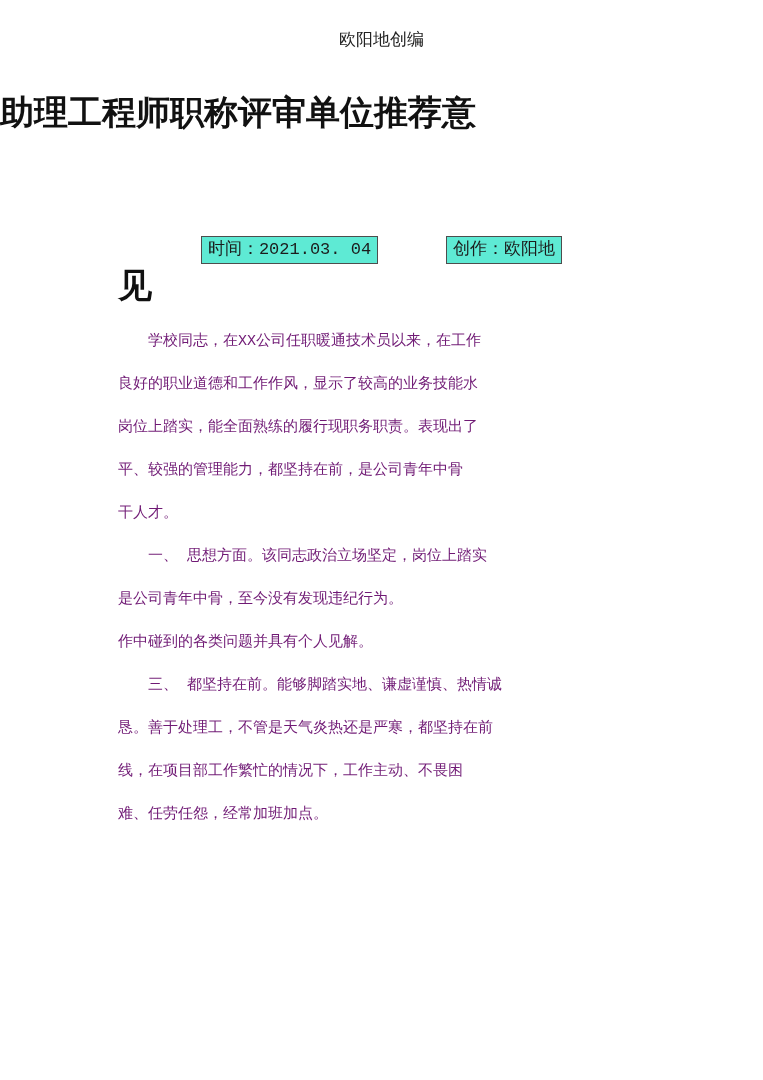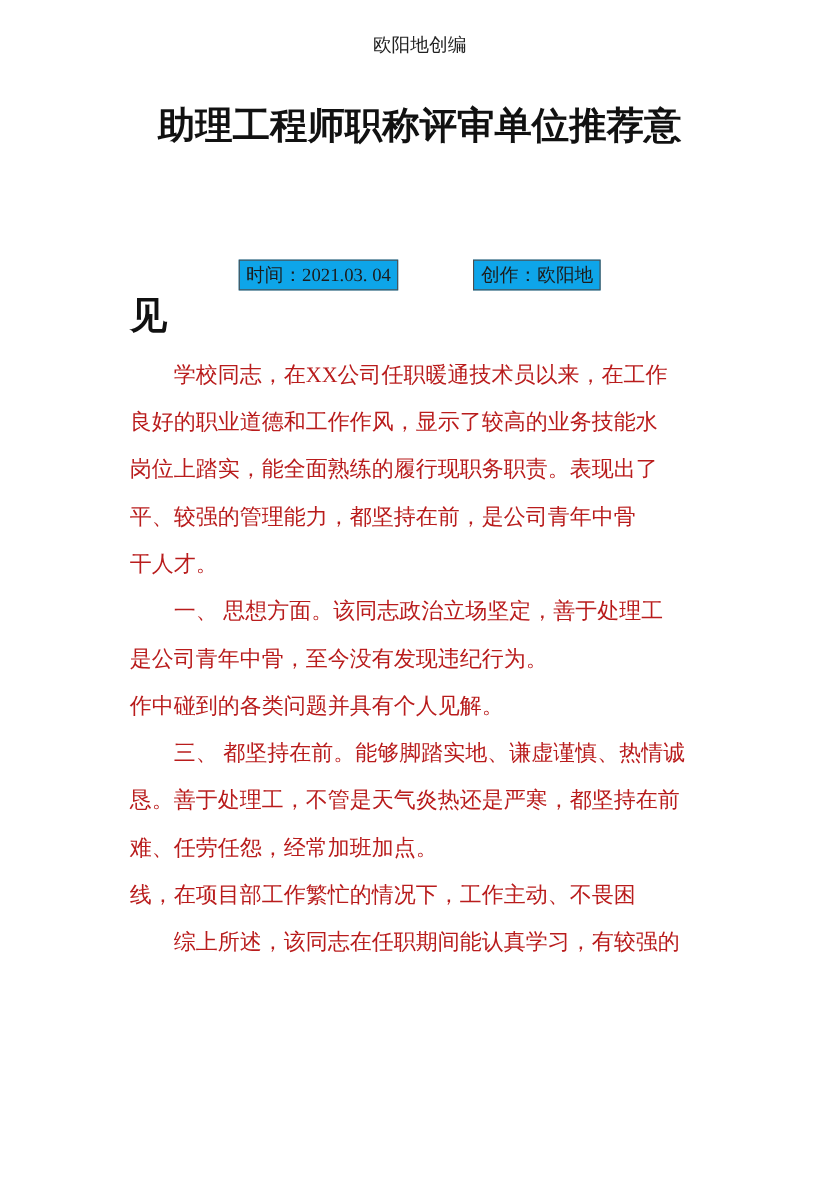--- a/index.html
+++ b/index.html
@@ -6,70 +6,69 @@
     margin: 0;
     padding: 0;
     background: #ffffff;
   }
   .page {
     position: relative;
     width: 763px;
     height: 1080px;
     background: #ffffff;
     color: #1c1c1c;
-    font-family: Liberation Serif, serif;
+    font-family: Liberation Mono, monospace;
     overflow: hidden;
     box-sizing: border-box;
   }
   .header-note {
     padding-top: 30px;
     text-align: center;
     font-size: 17px;
     line-height: 22px;
     color: #222222;
   }
   .doc-title {
     margin-top: 40px;
-    text-align: center;
     font-size: 34px;
     font-weight: 700;
     line-height: 46px;
     color: #111111;
     white-space: nowrap;
   }
   .meta-row {
     margin-top: 98px;
     display: flex;
     justify-content: center;
     align-items: center;
     gap: 68px;
     font-size: 17px;
     line-height: 21px;
   }
   .meta-box {
     border: 1px solid #4d4d4d;
     padding: 2px 6px 3px 6px;
     white-space: nowrap;
     color: #1c1c1c;
-    background: #0ea5e9;
+    background: #5eead4;
   }
   .title-continuation {
     margin-left: 118px;
     margin-top: 2px;
     font-size: 34px;
     font-weight: 700;
     line-height: 44px;
     color: #111111;
   }
   .body-text {
     margin: 10px 0 0 118px;
     width: 482px;
-    font-size: 20px;
+    font-size: 15px;
     line-height: 43px;
-    color: #b91c1c;
+    color: #701a75;
   }
   .body-line {
     white-space: nowrap;
   }
 </style>
 </head>
 <body>
 
 <div class="page">
 
@@ -83,23 +82,22 @@
   </div>
 
   <div class="title-continuation">见</div>
 
   <div class="body-text">
       <div class="body-line">　　学校同志，在XX公司任职暖通技术员以来，在工作</div>
       <div class="body-line">良好的职业道德和工作作风，显示了较高的业务技能水</div>
       <div class="body-line">岗位上踏实，能全面熟练的履行现职务职责。表现出了</div>
       <div class="body-line">平、较强的管理能力，都坚持在前，是公司青年中骨</div>
       <div class="body-line">干人才。</div>
-      <div class="body-line">　　一、 思想方面。该同志政治立场坚定，善于处理工</div>
+      <div class="body-line">　　一、 思想方面。该同志政治立场坚定，岗位上踏实</div>
       <div class="body-line">是公司青年中骨，至今没有发现违纪行为。</div>
       <div class="body-line">作中碰到的各类问题并具有个人见解。</div>
       <div class="body-line">　　三、 都坚持在前。能够脚踏实地、谦虚谨慎、热情诚</div>
       <div class="body-line">恳。善于处理工，不管是天气炎热还是严寒，都坚持在前</div>
+      <div class="body-line">线，在项目部工作繁忙的情况下，工作主动、不畏困</div>
       <div class="body-line">难、任劳任怨，经常加班加点。</div>
-      <div class="body-line">线，在项目部工作繁忙的情况下，工作主动、不畏困</div>
-      <div class="body-line">　　综上所述，该同志在任职期间能认真学习，有较强的</div>
     </div>
 
 </div>
 
 </body></html>

